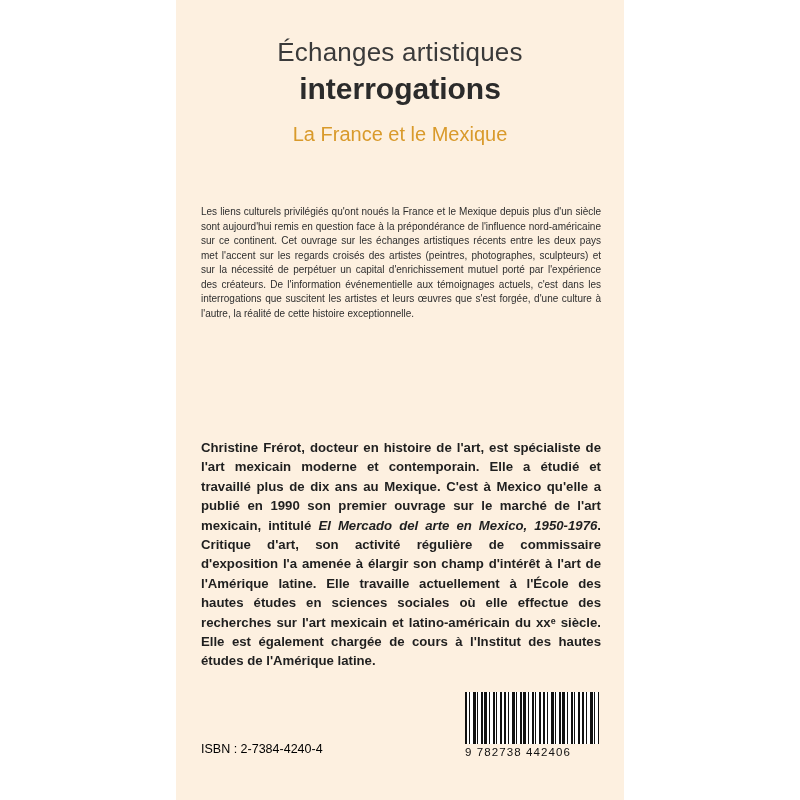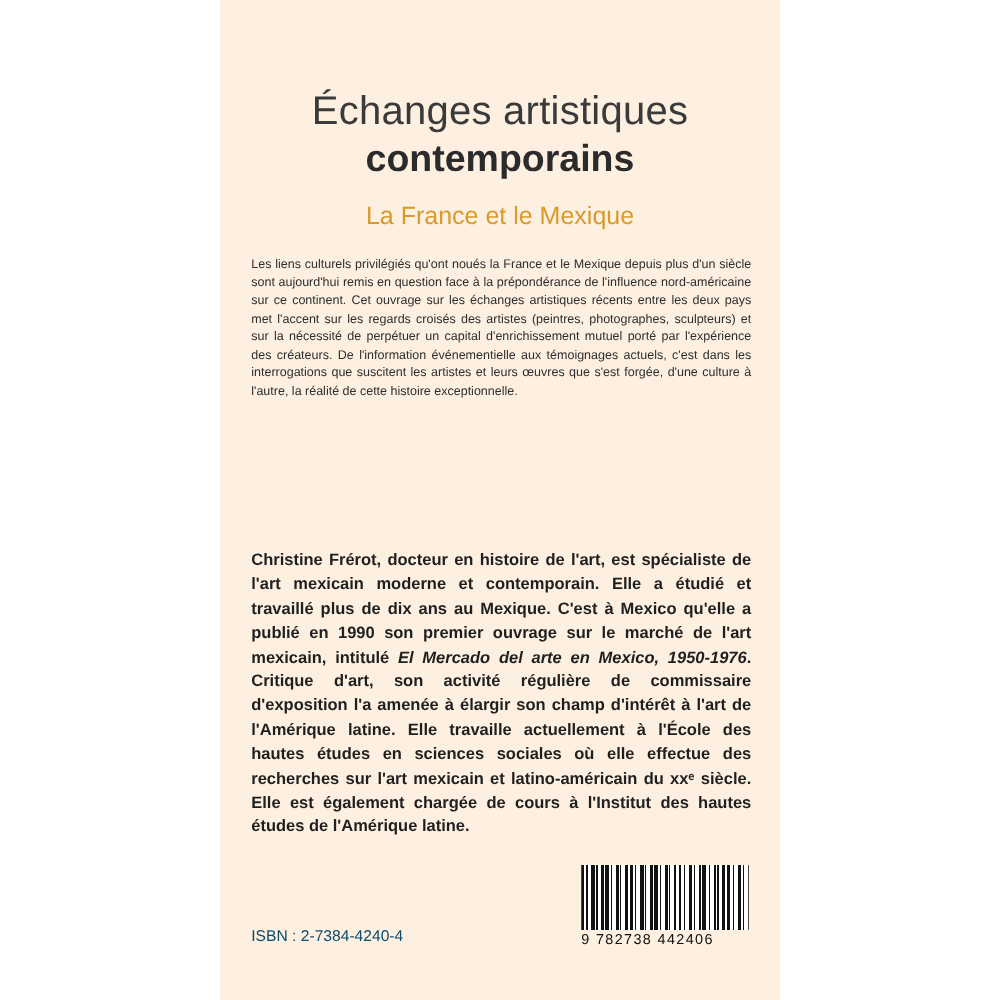--- a/index.html
+++ b/index.html
@@ -29,26 +29,25 @@
     box-sizing: border-box;
   }
   .title-block {
     position: absolute;
     left: 0;
     top: 38px;
     width: 448px;
     text-align: center;
   }
   .title-line1 {
-    font-size: 32px;
+    font-size: 26px;
     color: #3a3a3a;
     letter-spacing: 0.2px;
     line-height: 1.15;
     font-weight: 400;
-    margin-top: 32px;
   }
   .title-line2 {
     font-size: 30px;
     color: #2b2b2b;
     font-weight: bold;
     line-height: 1.15;
     margin-top: 4px;
   }
   .subtitle {
     margin-top: 17px;
@@ -77,21 +76,21 @@
     font-weight: bold;
     text-align: justify;
   }
   .bio i {
   }
   .isbn {
     position: absolute;
     left: 25px;
     top: 742px;
     font-size: 12.5px;
-    color: #0c4a6e;
+    color: #000000;
   }
   .barcode-area {
     position: absolute;
     left: 289px;
     top: 692px;
     width: 134px;
   }
   .barcode {
     width: 134px;
     height: 52px;
@@ -121,21 +120,21 @@
   }
 </style>
 </head>
 <body>
 
 <div class="page">
   <div class="cover">
 
     <div class="title-block">
       <div class="title-line1">Échanges artistiques</div>
-      <div class="title-line2">contemporains</div>
+      <div class="title-line2">interrogations</div>
       <div class="subtitle">La France et le Mexique</div>
     </div>
 
     <div class="blurb">Les liens culturels privilégiés qu'ont noués la France et le Mexique depuis plus d'un siècle sont aujourd'hui remis en question face à la prépondérance de l'influence nord-américaine sur ce continent. Cet ouvrage sur les échanges artistiques récents entre les deux pays met l'accent sur les regards croisés des artistes (peintres, photographes, sculpteurs) et sur la nécessité de perpétuer un capital d'enrichissement mutuel porté par l'expérience des créateurs. De l'information événementielle aux témoignages actuels, c'est dans les interrogations que suscitent les artistes et leurs œuvres que s'est forgée, d'une culture à l'autre, la réalité de cette histoire exceptionnelle.</div>
 
     <div class="bio"><span>Christine Frérot, docteur en histoire de l'art, est spécialiste de l'art mexicain moderne et contemporain. Elle a étudié et travaillé plus de dix ans au Mexique. C'est à Mexico qu'elle a publié en 1990 son premier ouvrage sur le marché de l'art mexicain, intitulé </span><i>El Mercado del arte en Mexico, 1950-1976</i><span>. Critique d'art, son activité régulière de commissaire d'exposition l'a amenée à élargir son champ d'intérêt à l'art de l'Amérique latine. Elle travaille actuellement à l'École des hautes études en sciences sociales où elle effectue des recherches sur l'art mexicain et latino-américain du xxᵉ siècle. Elle est également chargée de cours à l'Institut des hautes études de l'Amérique latine.</span></div>
 
     <div class="isbn">ISBN : 2-7384-4240-4</div>
 
     <div class="barcode-area">

